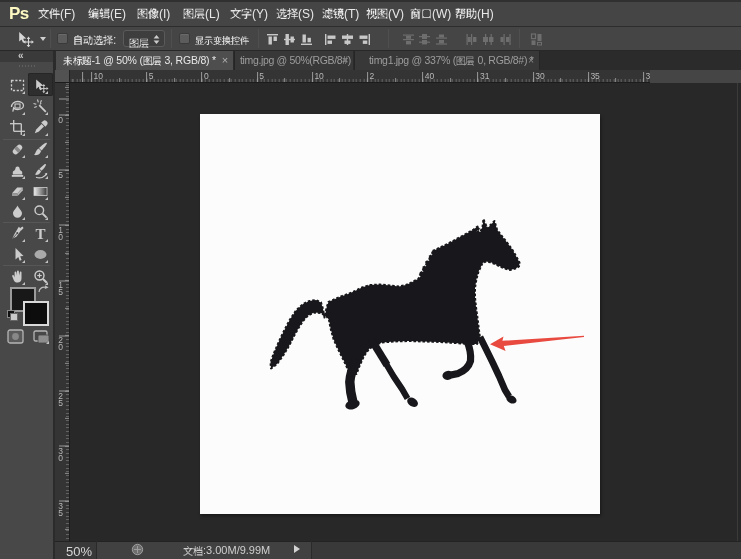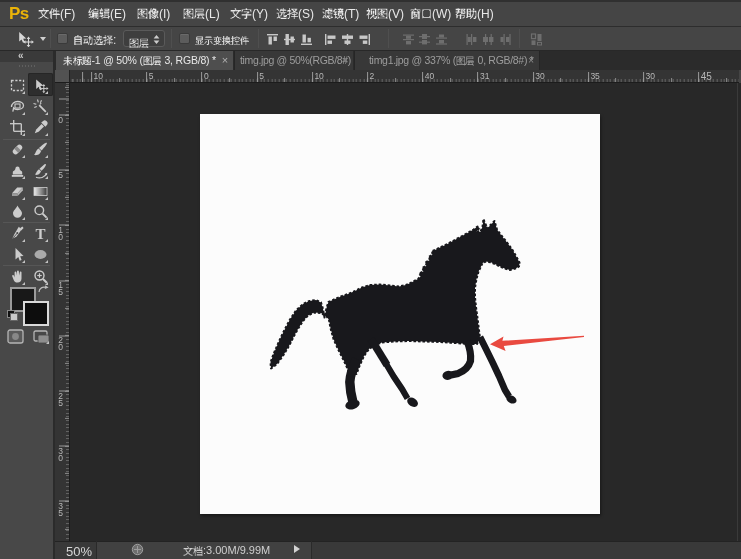--- a/index.html
+++ b/index.html
@@ -34,21 +34,21 @@
 <path id="h21" d="M7 0h1v1h-1zM7 1h2v1h-2zM1 2h14v1h-14zM5 3h2v1h-2zM9 3h2v1h-2zM3 4h1v1h-1zM5 4h2v1h-2zM9 4h2v1h-2zM12 4h1v1h-1zM2 5h2v1h-2zM5 5h2v1h-2zM9 5h2v1h-2zM12 5h2v1h-2zM2 6h1v1h-1zM5 6h2v1h-2zM9 6h2v1h-2zM13 6h2v1h-2zM5 7h2v1h-2zM9 7h2v1h-2zM14 7h1v1h-1zM5 8h2v1h-2zM9 8h2v1h-2zM2 9h11v1h-11zM4 10h1v1h-1zM11 10h1v1h-1zM5 11h2v1h-2zM9 11h3v1h-3zM6 12h4v1h-4zM5 13h5v1h-5zM1 14h6v1h-6zM9 14h6v1h-6zM1 15h2v1h-2zM13 15h2v1h-2z"></path>
 <path id="h22" d="M2 0h2v1h-2zM8 0h2v1h-2zM2 1h2v1h-2zM8 1h2v1h-2zM2 2h2v1h-2zM7 2h7v1h-7zM2 3h2v1h-2zM6 3h2v1h-2zM11 3h2v1h-2zM0 4h14v1h-14zM2 5h2v1h-2zM6 5h8v1h-8zM2 6h2v1h-2zM6 6h2v1h-2zM10 6h1v1h-1zM13 6h1v1h-1zM2 7h2v1h-2zM6 7h2v1h-2zM10 7h1v1h-1zM13 7h1v1h-1zM2 8h3v1h-3zM6 8h2v1h-2zM10 8h1v1h-1zM13 8h1v1h-1zM0 9h4v1h-4zM6 9h9v1h-9zM2 10h2v1h-2zM5 10h10v1h-10zM2 11h2v1h-2zM9 11h3v1h-3zM2 12h2v1h-2zM8 12h2v1h-2zM11 12h2v1h-2zM2 13h2v1h-2zM7 13h2v1h-2zM12 13h2v1h-2zM1 14h3v1h-3zM5 14h2v1h-2zM13 14h2v1h-2zM1 15h2v1h-2zM5 15h1v1h-1zM14 15h1v1h-1z"></path>
 <path id="h23" d="M2 0h2v1h-2zM10 0h1v1h-1zM2 1h2v1h-2zM10 1h1v1h-1zM2 2h2v1h-2zM6 2h9v1h-9zM1 3h4v1h-4zM6 3h3v1h-3zM12 3h4v1h-4zM0 4h7v1h-7zM14 4h2v1h-2zM2 5h2v1h-2zM8 5h2v1h-2zM12 5h1v1h-1zM2 6h2v1h-2zM7 6h2v1h-2zM13 6h1v1h-1zM2 7h2v1h-2zM6 7h2v1h-2zM14 7h1v1h-1zM2 8h3v1h-3zM0 9h4v1h-4zM7 9h7v1h-7zM2 10h2v1h-2zM10 10h1v1h-1zM2 11h2v1h-2zM10 11h1v1h-1zM2 12h2v1h-2zM10 12h1v1h-1zM2 13h2v1h-2zM10 13h1v1h-1zM1 14h3v1h-3zM5 14h11v1h-11zM1 15h2v1h-2z"></path>
 <path id="h24" d="M7 0h2v1h-2zM7 1h2v1h-2zM7 2h2v1h-2zM2 3h12v1h-12zM7 4h2v1h-2zM7 5h2v1h-2zM7 6h2v1h-2zM1 7h14v1h-14zM1 8h14v1h-14zM6 9h4v1h-4zM5 10h1v1h-1zM7 10h2v1h-2zM10 10h1v1h-1zM4 11h2v1h-2zM7 11h2v1h-2zM10 11h2v1h-2zM2 12h3v1h-3zM7 12h2v1h-2zM11 12h3v1h-3zM1 13h2v1h-2zM7 13h2v1h-2zM13 13h2v1h-2zM1 14h1v1h-1zM7 14h2v1h-2zM14 14h1v1h-1zM7 15h2v1h-2z"></path>
 <path id="h25" d="M3 0h1v1h-1zM3 1h1v1h-1zM8 1h6v1h-6zM3 2h1v1h-1zM7 2h8v1h-8zM3 3h2v1h-2zM0 4h7v1h-7zM3 5h2v1h-2zM7 5h8v1h-8zM2 6h3v1h-3zM7 6h9v1h-9zM2 7h4v1h-4zM10 7h2v1h-2zM1 8h3v1h-3zM5 8h1v1h-1zM10 8h2v1h-2zM1 9h1v1h-1zM3 9h1v1h-1zM7 9h2v1h-2zM10 9h2v1h-2zM13 9h1v1h-1zM0 10h2v1h-2zM3 10h1v1h-1zM7 10h2v1h-2zM10 10h2v1h-2zM13 10h2v1h-2zM0 11h1v1h-1zM3 11h1v1h-1zM7 11h1v1h-1zM10 11h2v1h-2zM14 11h1v1h-1zM3 12h1v1h-1zM6 12h2v1h-2zM10 12h2v1h-2zM14 12h1v1h-1zM3 13h1v1h-1zM6 13h1v1h-1zM10 13h2v1h-2zM14 13h2v1h-2zM3 14h1v1h-1zM8 14h4v1h-4zM3 15h1v1h-1zM8 15h3v1h-3z"></path>
 <path id="h26" d="M1 1h6v1h-6zM8 1h8v1h-8zM1 2h2v1h-2zM6 2h1v1h-1zM11 2h1v1h-1zM1 3h6v1h-6zM10 3h2v1h-2zM1 4h2v1h-2zM6 4h1v1h-1zM9 4h6v1h-6zM1 5h6v1h-6zM9 5h1v1h-1zM14 5h1v1h-1zM9 6h1v1h-1zM11 6h1v1h-1zM14 6h1v1h-1zM1 7h9v1h-9zM11 7h1v1h-1zM14 7h1v1h-1zM1 8h9v1h-9zM11 8h1v1h-1zM14 8h1v1h-1zM2 9h1v1h-1zM4 9h1v1h-1zM8 9h2v1h-2zM11 9h1v1h-1zM13 9h2v1h-2zM2 10h1v1h-1zM4 10h4v1h-4zM9 10h3v1h-3zM14 10h1v1h-1zM1 11h2v1h-2zM4 11h1v1h-1zM10 11h1v1h-1zM12 11h2v1h-2zM1 12h4v1h-4zM8 12h3v1h-3zM13 12h2v1h-2zM1 13h1v1h-1zM3 13h2v1h-2zM8 13h1v1h-1zM14 13h1v1h-1zM0 14h2v1h-2zM5 14h10v1h-10z"></path>
 <path id="h27" d="M3 0h1v1h-1zM10 0h1v1h-1zM3 1h1v1h-1zM10 1h1v1h-1zM14 1h1v1h-1zM3 2h1v1h-1zM6 2h2v1h-2zM10 2h1v1h-1zM13 2h2v1h-2zM3 3h1v1h-1zM7 3h1v1h-1zM10 3h1v1h-1zM13 3h1v1h-1zM0 4h6v1h-6zM7 4h2v1h-2zM10 4h1v1h-1zM12 4h2v1h-2zM2 5h2v1h-2zM10 5h1v1h-1zM2 6h3v1h-3zM6 6h9v1h-9zM2 7h13v1h-13zM2 8h2v1h-2zM5 8h1v1h-1zM14 8h1v1h-1zM1 9h3v1h-3zM13 9h2v1h-2zM1 10h1v1h-1zM3 10h1v1h-1zM6 10h9v1h-9zM0 11h1v1h-1zM3 11h1v1h-1zM14 11h1v1h-1zM3 12h1v1h-1zM14 12h1v1h-1zM3 13h1v1h-1zM6 13h9v1h-9zM3 14h1v1h-1zM6 14h9v1h-9zM3 15h1v1h-1zM14 15h1v1h-1z"></path>
 </defs>
     </svg>
 <div class="ab" style="left:0;top:0;width:741px;height:27px;background:#454545;border-top:2px solid #303030;border-bottom:1px solid #2d2d2d"></div>
-<div class="ab" style="left:9px;top:4px;font-size:17px;font-weight:bold;color:#eab308;letter-spacing:-0.5px">Ps</div>
+<div class="ab" style="left:9px;top:4px;font-size:17px;font-weight:bold;color:#fef9c3;letter-spacing:-0.5px">Ps</div>
 <div class="ab" style="left:38px;top:7px;font-size:12px;color:#e8e8e8"><svg style="vertical-align:-1px" width="11" height="11" viewBox="0 0 16 16" fill="currentColor">
         <use href="#h0"></use>
       </svg><svg style="vertical-align:-1px" width="11" height="11" viewBox="0 0 16 16" fill="currentColor">
         <use href="#h1"></use>
       </svg>(F)</div>
 <div class="ab" style="left:88px;top:7px;font-size:12px;color:#e8e8e8"><svg style="vertical-align:-1px" width="11" height="11" viewBox="0 0 16 16" fill="currentColor">
         <use href="#h2"></use>
       </svg><svg style="vertical-align:-1px" width="11" height="11" viewBox="0 0 16 16" fill="currentColor">
         <use href="#h3"></use>
       </svg>(E)</div>
@@ -231,21 +231,21 @@
 <span style="margin-left:5px;letter-spacing:-0.35px">timg.jpg @ 50%(RGB/8#)</span>
 <span style="position:absolute;right:5px;top:0;color:#8a8a8a">×</span></div>
 <div class="ab" style="left:354px;top:51px;width:186px;background:#383838;color:#9d9d9d;border-left:1px solid #262626;border-right:1px solid #262626;height:19px;font-size:10.5px;letter-spacing:-0.2px;line-height:19px;white-space:nowrap;overflow:hidden">
 <span style="margin-left:14px;letter-spacing:-0.3px">timg1.jpg @ 337% (<svg style="vertical-align:-1.5px" width="9.5" height="9.5" viewBox="0 0 16 16" fill="currentColor">
           <use href="#h4"></use>
         </svg><svg style="vertical-align:-1.5px" width="9.5" height="9.5" viewBox="0 0 16 16" fill="currentColor">
           <use href="#h6"></use>
         </svg> 0, RGB/8#) *</span>
 <span style="position:absolute;right:5px;top:0;color:#8a8a8a">×</span></div>
 <div class="ab" style="left:55px;top:70px;width:15px;height:13px;background:#525252;border-right:1px solid #222;border-bottom:1px solid #1c1c1c"></div>
-<div class="ab" style="left:70px;top:70px;width:669px;height:13px;border-bottom:1px solid #1c1c1c;overflow:hidden">
+<div class="ab" style="left:70px;top:70px;width:580px;height:13px;border-bottom:1px solid #1c1c1c;overflow:hidden">
       <div class="ab" style="left:0;top:0;width:671px;height:12px;background:#343434"></div>
       <div class="ab" style="left:0;top:9px;width:671px;height:3px;background:repeating-linear-gradient(to right,rgba(140,140,140,.55) 0 1px,transparent 1px 3.68px);background-position-x:2.70px"></div>
       <div class="ab" style="left:0;top:8px;width:671px;height:4px;background:repeating-linear-gradient(to right,#8a8a8a 0 1px,transparent 1px 27.6px);background-position-x:21.10px"></div>
       <div class="ab" style="left:0;top:2px;width:671px;height:10px;background:repeating-linear-gradient(to right,#999 0 1px,transparent 1px 55.2px);background-position-x:21.10px"></div>
       <div class="ab" style="left:23.6px;top:0.5px;font-size:8.5px;color:#b8b8b8">10</div>
       <div class="ab" style="left:78.8px;top:0.5px;font-size:8.5px;color:#b8b8b8">5</div>
       <div class="ab" style="left:134.0px;top:0.5px;font-size:8.5px;color:#b8b8b8">0</div>
       <div class="ab" style="left:189.2px;top:0.5px;font-size:8.5px;color:#b8b8b8">5</div>
       <div class="ab" style="left:244.4px;top:0.5px;font-size:8.5px;color:#b8b8b8">10</div>
       <div class="ab" style="left:299.6px;top:0.5px;font-size:8.5px;color:#b8b8b8">2</div>

